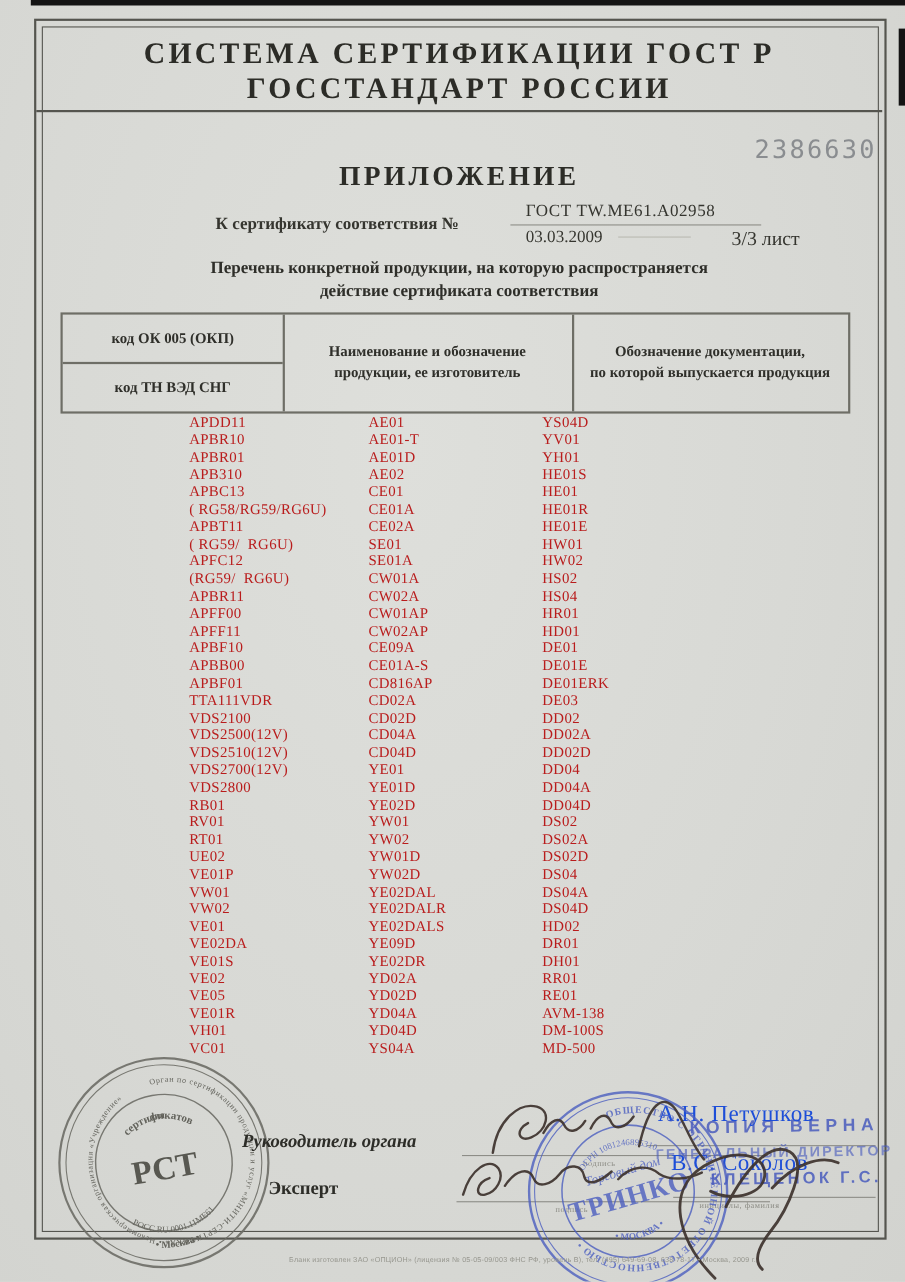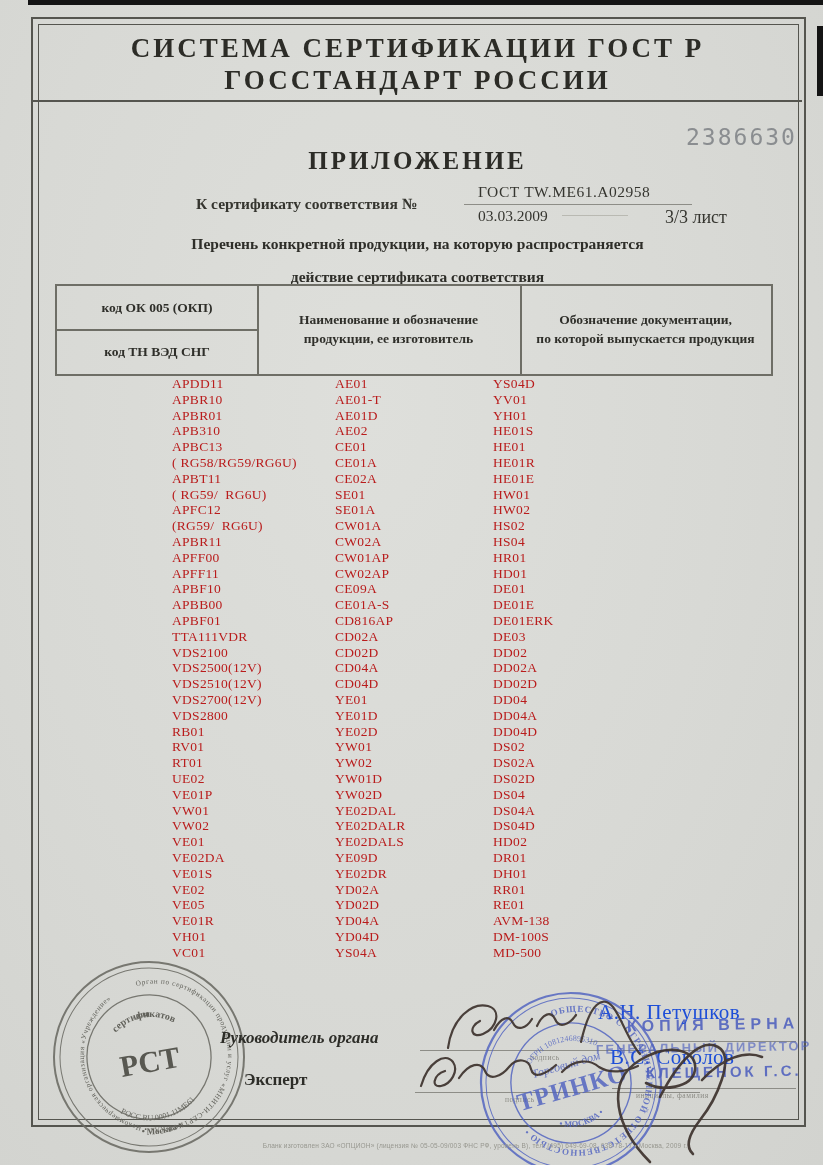--- a/index.html
+++ b/index.html
@@ -60,21 +60,21 @@
 <div class="abs doc-title">ПРИЛОЖЕНИЕ</div>
 
 <div class="abs cert-label">К сертификату соответствия №</div>
 <div class="abs cert-number">ГОСТ TW.МЕ61.А02958</div>
 <div class="abs cert-line1"></div>
 <div class="abs cert-date">03.03.2009</div>
 <div class="abs cert-line2"></div>
 <div class="abs cert-sheet">3/3 лист</div>
 
 <div class="abs subtitle" style="top:235px;">Перечень конкретной продукции,  на которую распространяется</div>
-<div class="abs subtitle" style="top:256px;margin-top:12px;">действие сертификата соответствия</div>
+<div class="abs subtitle" style="top:256px;">действие сертификата соответствия</div>
 
 <div class="abs thead">
   <div class="vline" style="left:200px;"></div>
   <div class="vline" style="left:463px;"></div>
   <div class="hline"></div>
   <div class="thcell" style="left:0;top:12px;width:200px;">код ОК 005 (ОКП)</div>
   <div class="thcell" style="left:0;top:56px;width:200px;">код ТН ВЭД СНГ</div>
   <div class="thcell" style="left:200px;top:24px;width:263px;">Наименование и обозначение</div>
   <div class="thcell" style="left:200px;top:43px;width:263px;">продукции, ее изготовитель</div>
   <div class="thcell" style="left:463px;top:24px;width:251px;">Обозначение документации,</div>

